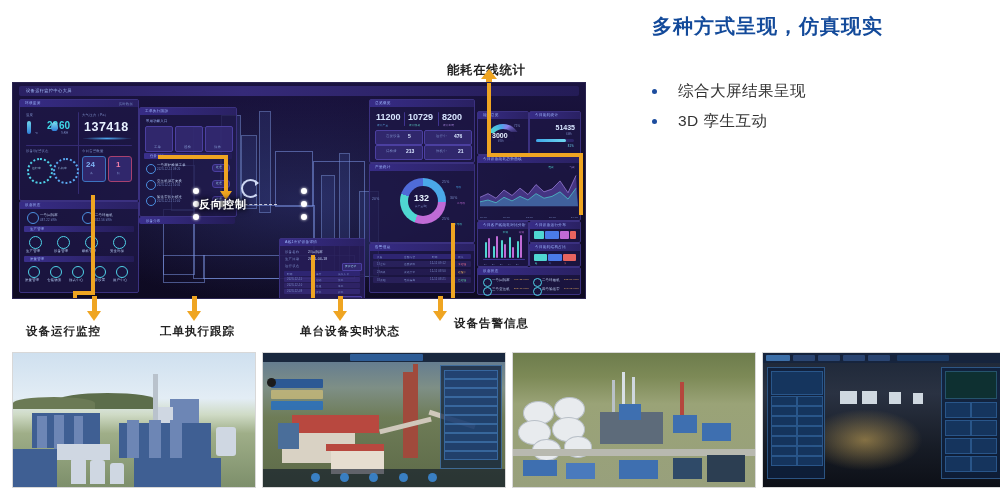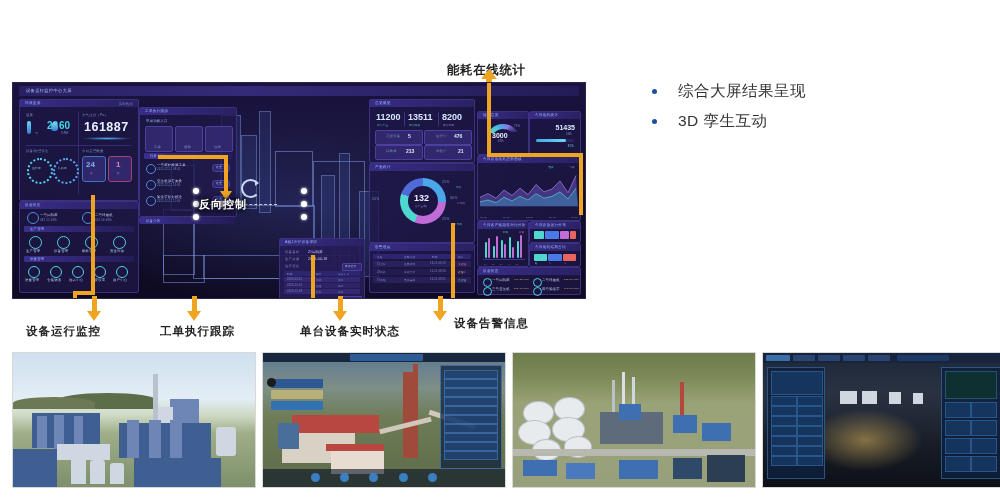--- a/index.html
+++ b/index.html
@@ -160,20 +160,21 @@
   .ph4-right{position:absolute;right:4px;top:14px;width:58px;bottom:8px;background:rgba(14,32,62,.8);border:.6px solid rgba(80,150,220,.45);}
   .ph4-cell{position:absolute;background:rgba(22,56,100,.85);border:.4px solid rgba(80,150,220,.35);}
   .ph4-glow{position:absolute;background:radial-gradient(ellipse at 50% 50%, rgba(220,180,90,.55) 0%, rgba(220,180,90,0) 70%);}
   .ph4-win{position:absolute;background:#cfd8e0;}
 </style>
 </head>
 <body>
 
 <div class="page">
 
+  <div class="h-right">多种方式呈现，仿真现实</div>
 
   <div class="bullets">
     <div class="bullet-row">
       <span class="bullet-dot"></span>
       <span class="bullet-label">综合大屏结果呈现</span>
     </div>
     <div class="bullet-row">
       <span class="bullet-dot"></span>
       <span class="bullet-label">3D 孪生互动</span>
     </div>
@@ -216,21 +217,21 @@
       <span class="mini" style="left:62px;top:13px;">大气压力（Pa）</span>
 
       <div class="bar" style="left:7px;top:21px;width:4px;height:13px;background:linear-gradient(180deg,#6fd6ea,#2f7fd8);border-radius:2px;"></div>
       <span class="big cyan" style="left:27px;top:20px;font-size:10px;">22</span>
       <span class="mini" style="left:15px;top:31px;font-size:2.8px;">℃</span>
 
       <div class="circ" style="left:31px;top:22px;width:7px;height:9px;background:linear-gradient(180deg,#7fe0f0,#2f7fd8);border-radius:50% 50% 50% 50%/60% 60% 40% 40%;"></div>
       <span class="big cyan" style="left:39px;top:20px;font-size:10px;">60</span>
       <span class="mini" style="left:41px;top:31px;font-size:2.8px;">%RH</span>
 
-      <span class="big" style="left:64px;top:20px;font-size:12.5px;letter-spacing:.5px;">161887</span>
+      <span class="big" style="left:64px;top:20px;font-size:12.5px;letter-spacing:.5px;">137418</span>
       <div class="bar" style="left:63px;top:37px;width:48px;height:3px;background:radial-gradient(ellipse at 50% 50%,#4da7f0 0%,rgba(77,167,240,0) 75%);"></div>
 
       <div class="bar" style="left:6px;top:45px;width:106px;height:.5px;background:#342b73;"></div>
       <div class="bar" style="left:58px;top:12px;width:.5px;height:82px;background:#342b73;"></div>
 
       <span class="mini" style="left:6px;top:49px;">设备/报警状态</span>
       <span class="mini" style="left:62px;top:49px;">今日告警数量</span>
 
       <div class="circ" style="left:7px;top:58px;width:22px;height:22px;border:2px dotted #4fd2e8;"></div>
       <span class="mini" style="left:12px;top:66px;font-size:2.8px;color:#9fd9ea;">运行中</span>
@@ -354,21 +355,21 @@
       <span class="mini" style="left:65px;top:58px;font-size:2.6px;color:#9fd9ea;">更多记录</span>
 
     </div>
 
     <div class="panel" style="left:356px;top:16px;width:104px;height:62px;">
       <div class="p-hd">
         <span class="tx">总览概览</span>
       </div>
       <span class="big" style="left:6px;top:12px;font-size:9px;color:#d8e6ff;">11200</span>
       <span class="mini" style="left:7px;top:23px;font-size:2.6px;color:#5fb0e8;">累计产量</span>
-      <span class="big" style="left:38px;top:12px;font-size:9px;color:#d8e6ff;">13511</span>
+      <span class="big" style="left:38px;top:12px;font-size:9px;color:#d8e6ff;">10729</span>
       <span class="mini" style="left:39px;top:23px;font-size:2.6px;color:#5fd8c8;">累计能耗</span>
       <span class="big" style="left:72px;top:12px;font-size:9px;color:#d8e6ff;">8200</span>
       <span class="mini" style="left:73px;top:23px;font-size:2.6px;color:#b08ae8;">累计工时</span>
       <div class="bar" style="left:34px;top:12px;width:.5px;height:14px;background:#3f3490;"></div>
       <div class="bar" style="left:68px;top:12px;width:.5px;height:14px;background:#3f3490;"></div>
 
       <div class="chip" style="left:5px;top:30px;width:46px;height:13px;"></div>
       <span class="mini" style="left:16px;top:34px;">在役设备</span>
       <span class="big" style="left:38px;top:33px;font-size:5px;color:#d8e6ff;">5</span>
       <div class="chip" style="left:54px;top:30px;width:46px;height:13px;"></div>

